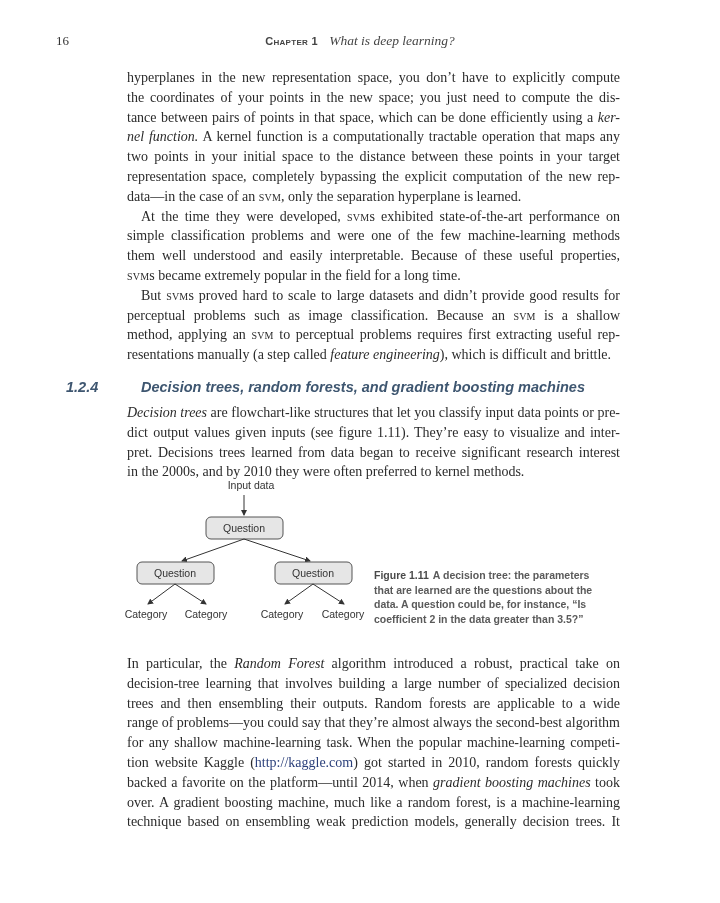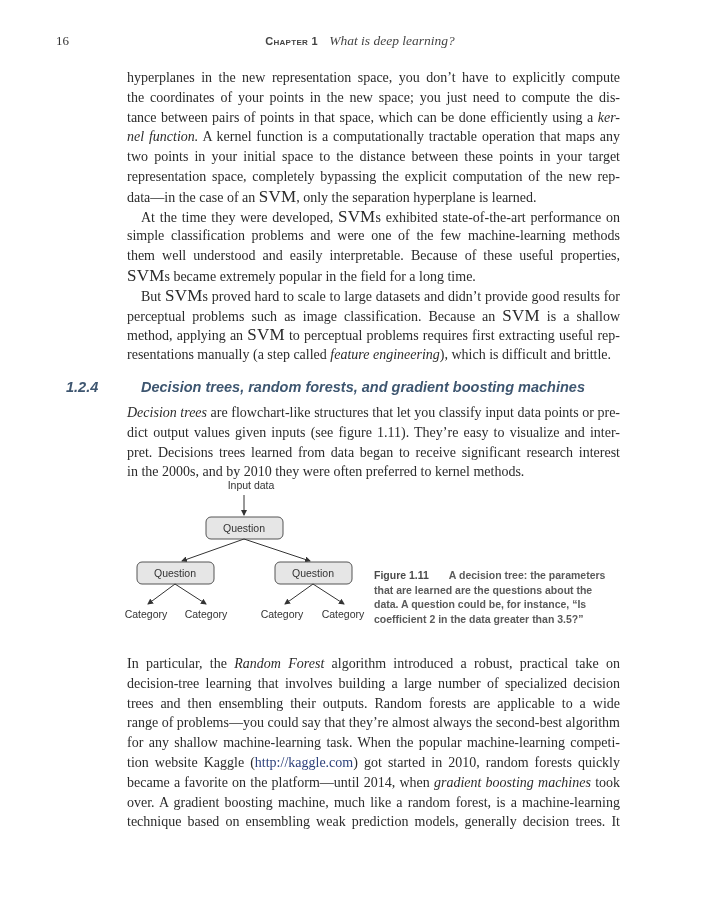--- a/index.html
+++ b/index.html
@@ -10,30 +10,30 @@
   .page-num { position: absolute; left: 56px; top: 0; font-size: 13px; color: #333; }
   .chapter-head { position: absolute; left: 0; width: 720px; text-align: center; top: 0; font-size: 13px; }
   .chapter-label { font-family: "Liberation Sans", sans-serif; font-weight: bold; font-size: 11px; letter-spacing: 0.3px; color: #444; font-variant: small-caps; }
   .chapter-title { font-family: "Liberation Serif", serif; font-style: italic; color: #444; margin-left: 8px; font-size: 13.5px; }
 
   .body-text { position: absolute; left: 127px; width: 493px; font-family: "Liberation Serif", serif; font-size: 14px; line-height: 19.8px; color: #2b2b2b; }
   .line { display: block; white-space: nowrap; text-align: justify; text-align-last: justify; height: 19.8px; }
   .line.last { text-align-last: left; }
   .indent { padding-left: 14px; }
   .it { font-style: italic; }
-  .sc { font-size: 17px; letter-spacing: 0.2px; }
+  .sc { font-size: 10px; letter-spacing: 0.2px; }
   .link { color: #2a3f7a; }
 
   .section-heading { position: absolute; left: 52px; top: 379px; width: 600px; font-family: "Liberation Sans", sans-serif; font-weight: bold; font-style: italic; font-size: 14.5px; color: #3e5670; margin-left: 14px; }
   .section-num { display: inline-block; width: 75px; }
 
   .figure { position: absolute; left: 110px; top: 468px; width: 540px; height: 160px; }
   .fig-svg { position: absolute; left: 0; top: 0; }
   .caption { position: absolute; left: 264px; top: 100px; width: 280px; font-family: "Liberation Sans", sans-serif; font-weight: bold; font-size: 10.5px; line-height: 14.6px; color: #5a5a5a; }
-  .caption-label { color: #4a4a4a; margin-right: 20px; }
+  .caption-label { color: #4a4a4a; margin-right: 4px; }
   .diag-label { font-family: "Liberation Sans", sans-serif; font-size: 10.5px; fill: #333; }
 </style>
 </head>
 <body>
 
 <div class="page">
 
   <div class="running-head">
     <span class="page-num">16</span>
     <div class="chapter-head">
@@ -112,18 +112,18 @@
     </div>
   </div>
 
   <div class="body-text" style="top:654px;">
     <span class="line"><span>In particular, the </span><span class="it">Random Forest</span><span> algorithm introduced a robust, practical take on</span></span>
     <span class="line">decision-tree learning that involves building a large number of specialized decision</span>
     <span class="line">trees and then ensembling their outputs. Random forests are applicable to a wide</span>
     <span class="line">range of problems—you could say that they’re almost always the second-best algorithm</span>
     <span class="line">for any shallow machine-learning task. When the popular machine-learning competi-</span>
     <span class="line"><span>tion website Kaggle (</span><span class="link">http://kaggle.com</span><span>) got started in 2010, random forests quickly</span></span>
-    <span class="line"><span>became a favorite on the platform—until 2014, when </span><span class="it">gradient boosting machines</span><span> took</span></span>
+    <span class="line"><span>backed a favorite on the platform—until 2014, when </span><span class="it">gradient boosting machines</span><span> took</span></span>
     <span class="line">over. A gradient boosting machine, much like a random forest, is a machine-learning</span>
     <span class="line">technique based on ensembling weak prediction models, generally decision trees. It</span>
   </div>
 
 </div>
 
 </body></html>

